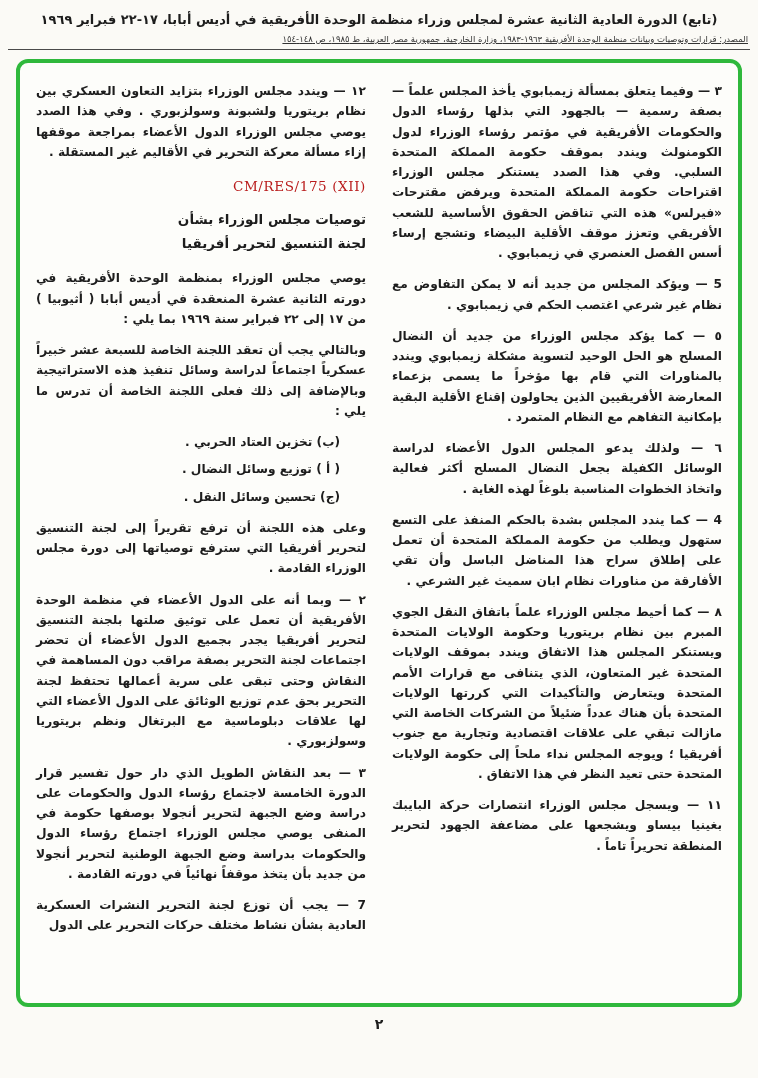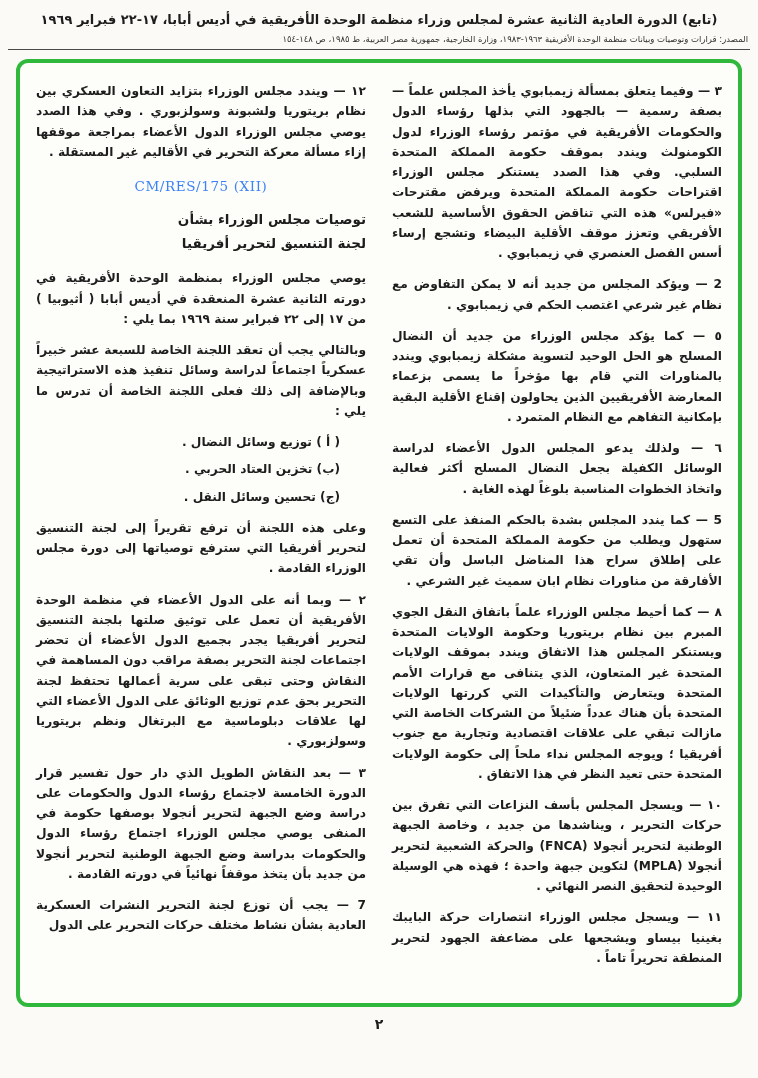--- a/index.html
+++ b/index.html
@@ -15,20 +15,21 @@
 
   
   .header { direction:rtl; }
   .header-line1 {
     font-size:13px; font-weight:bold; text-align:center;
     letter-spacing:0.2px;
   }
   .header-line2 {
     font-size:8.5px; text-align:right; margin-top:7px; color:#333;
     padding:0 6px;
+    text-decoration:underline;
   }
   .header-rule {
     border:none; border-top:1.5px solid #4a4a4a;
     margin:5px 4px 0;
   }
 
   
   .content-box {
     margin:9px auto 0;
     width:726px;
@@ -46,24 +47,24 @@
   .para {
     font-size:12.2px; line-height:1.66;
     text-align:justify; text-justify:inter-word;
     margin-bottom:11px;
     font-weight:bold;
   }
   .para:last-child { margin-bottom:0; }
 
   
   .doc-ref {
-    direction:ltr; text-align:center;
+    direction:ltr; text-align:right;
     font-family:"DejaVu Serif", serif;
     font-size:13.5px; letter-spacing:0.6px;
-    margin:16px 0 14px; color:#3b82f6;
+    margin:16px 0 14px; color:#b91c1c;
   }
   .section-heading {
     text-align:right; font-weight:bold;
     font-size:13.5px; line-height:1.75;
     margin-bottom:13px;
   }
   .sub-list { margin:2px 26px 11px 0; }
   .sub-list .para { margin-bottom:7px; }
 
   
@@ -81,45 +82,44 @@
     <div class="header-line1">(تابع) الدورة العادية الثانية عشرة لمجلس وزراء منظمة الوحدة الأفريقية في أديس أبابا، ١٧-٢٢ فبراير ١٩٦٩</div>
     <div class="header-line2">المصدر: قرارات وتوصيات وبيانات منظمة الوحدة الأفريقية ١٩٦٣-١٩٨٣، وزارة الخارجية، جمهورية مصر العربية، ط ١٩٨٥، ص ١٤٨-١٥٤</div>
     <hr class="header-rule">
   </div>
 
   <div class="content-box">
     <div class="columns">
 
       <div class="col">
         <p class="para">٣ — وفيما يتعلق بمسألة زيمبابوي يأخذ المجلس علماً — بصفة رسمية — بالجهود التي بذلها رؤساء الدول والحكومات الأفريقية في مؤتمر رؤساء الوزراء لدول الكومنولث ويندد بموقف حكومة المملكة المتحدة السلبي. وفي هذا الصدد يستنكر مجلس الوزراء اقتراحات حكومة المملكة المتحدة ويرفض مقترحات «فيرلس» هذه التي تناقض الحقوق الأساسية للشعب الأفريقي وتعزز موقف الأقلية البيضاء وتشجع إرساء أسس الفصل العنصري في زيمبابوي .</p>
-        <p class="para">2 — ويؤكد المجلس من جديد أنه لا يمكن التفاوض مع نظام غير شرعي اغتصب الحكم في زيمبابوي .</p>
+        <p class="para">5 — ويؤكد المجلس من جديد أنه لا يمكن التفاوض مع نظام غير شرعي اغتصب الحكم في زيمبابوي .</p>
         <p class="para">٥ — كما يؤكد مجلس الوزراء من جديد أن النضال المسلح هو الحل الوحيد لتسوية مشكلة زيمبابوي ويندد بالمناورات التي قام بها مؤخراً ما يسمى بزعماء المعارضة الأفريقيين الذين يحاولون إقناع الأقلية البقية بإمكانية التفاهم مع النظام المتمرد .</p>
         <p class="para">٦ — ولذلك يدعو المجلس الدول الأعضاء لدراسة الوسائل الكفيلة بجعل النضال المسلح أكثر فعالية واتخاذ الخطوات المناسبة بلوغاً لهذه الغاية .</p>
-        <p class="para">5 — كما يندد المجلس بشدة بالحكم المنفذ على التسع ستهول ويطلب من حكومة المملكة المتحدة أن تعمل على إطلاق سراح هذا المناضل الباسل وأن تقي الأفارقة من مناورات نظام ابان سميث غير الشرعي .</p>
+        <p class="para">4 — كما يندد المجلس بشدة بالحكم المنفذ على التسع ستهول ويطلب من حكومة المملكة المتحدة أن تعمل على إطلاق سراح هذا المناضل الباسل وأن تقي الأفارقة من مناورات نظام ابان سميث غير الشرعي .</p>
         <p class="para">٨ — كما أحيط مجلس الوزراء علماً باتفاق النقل الجوي المبرم بين نظام بريتوريا وحكومة الولايات المتحدة ويستنكر المجلس هذا الاتفاق ويندد بموقف الولايات المتحدة غير المتعاون، الذي يتنافى مع قرارات الأمم المتحدة ويتعارض والتأكيدات التي كررتها الولايات المتحدة بأن هناك عدداً ضئيلاً من الشركات الخاصة التي مازالت تبقي على علاقات اقتصادية وتجارية مع جنوب أفريقيا ؛ ويوجه المجلس نداء ملحاً إلى حكومة الولايات المتحدة حتى تعيد النظر في هذا الاتفاق .</p>
-        <p class="para">١٠ — ويسجل المجلس بأسف النزاعات التي تفرق بين حركات التحرير ، ويناشدها من جديد ، وخاصة الجبهة الوطنية لتحرير أنجولا (FNCA) والحركة الشعبية لتحرير أنجولا (MPLA) لتكوين جبهة واحدة ؛ فهذه هي الوسيلة الوحيدة لتحقيق النصر النهائي .</p>
         <p class="para">١١ — ويسجل مجلس الوزراء انتصارات حركة البايبك بغينيا بيساو ويشجعها على مضاعفة الجهود لتحرير المنطقة تحريراً تاماً .</p>
       </div>
 
       <div class="col">
         <p class="para">١٢ — ويندد مجلس الوزراء بتزايد التعاون العسكري بين نظام بريتوريا ولشبونة وسولزبوري . وفي هذا الصدد يوصي مجلس الوزراء الدول الأعضاء بمراجعة موقفها إزاء مسألة معركة التحرير في الأقاليم غير المستقلة .</p>
 
         <div class="doc-ref">CM/RES/175  (XII)</div>
 
         <div class="section-heading">
           <div>توصيات مجلس الوزراء بشأن</div>
           <div>لجنة التنسيق لتحرير أفريقيا</div>
         </div>
 
         <p class="para">يوصي مجلس الوزراء بمنظمة الوحدة الأفريقية في دورته الثانية عشرة المنعقدة في أديس أبابا ( أثيوبيا ) من ١٧ إلى ٢٢ فبراير سنة ١٩٦٩ بما يلي :</p>
         <p class="para">وبالتالي يجب أن تعقد اللجنة الخاصة للسبعة عشر خبيراً عسكرياً اجتماعاً لدراسة وسائل تنفيذ هذه الاستراتيجية وبالإضافة إلى ذلك فعلى اللجنة الخاصة أن تدرس ما يلي :</p>
 
         <div class="sub-list">
+          <p class="para">(ب) تخزين العتاد الحربي .</p>
           <p class="para">( أ ) توزيع وسائل النضال .</p>
-          <p class="para">(ب) تخزين العتاد الحربي .</p>
           <p class="para">(ج) تحسين وسائل النقل .</p>
         </div>
 
         <p class="para">وعلى هذه اللجنة أن ترفع تقريراً إلى لجنة التنسيق لتحرير أفريقيا التي سترفع توصياتها إلى دورة مجلس الوزراء القادمة .</p>
         <p class="para">٢ — وبما أنه على الدول الأعضاء في منظمة الوحدة الأفريقية أن تعمل على توثيق صلتها بلجنة التنسيق لتحرير أفريقيا يجدر بجميع الدول الأعضاء أن تحضر اجتماعات لجنة التحرير بصفة مراقب دون المساهمة في النقاش وحتى تبقى على سرية أعمالها تحتفظ لجنة التحرير بحق عدم توزيع الوثائق على الدول الأعضاء التي لها علاقات دبلوماسية مع البرتغال ونظم بريتوريا وسولزبوري .</p>
         <p class="para">٣ — بعد النقاش الطويل الذي دار حول تفسير قرار الدورة الخامسة لاجتماع رؤساء الدول والحكومات على دراسة وضع الجبهة لتحرير أنجولا بوصفها حكومة في المنفى يوصي مجلس الوزراء اجتماع رؤساء الدول والحكومات بدراسة وضع الجبهة الوطنية لتحرير أنجولا من جديد بأن يتخذ موقفاً نهائياً في دورته القادمة .</p>
         <p class="para">7 — يجب أن توزع لجنة التحرير النشرات العسكرية العادية بشأن نشاط مختلف حركات التحرير على الدول</p>
       </div>
 
     </div>

